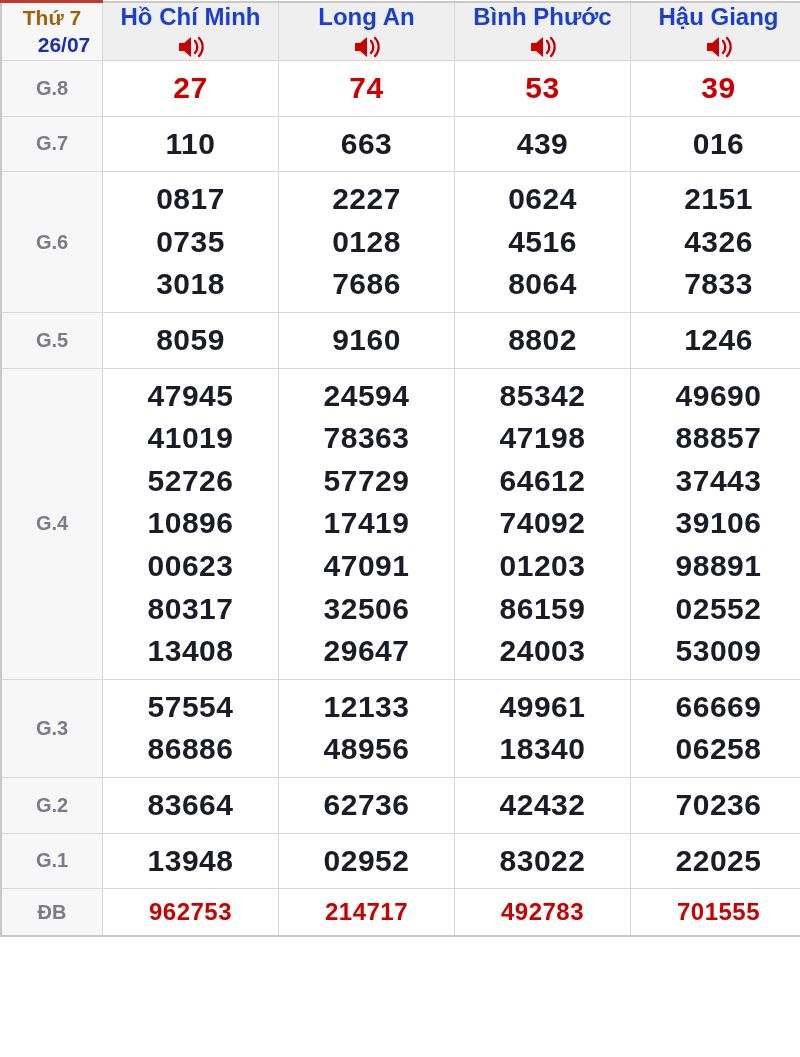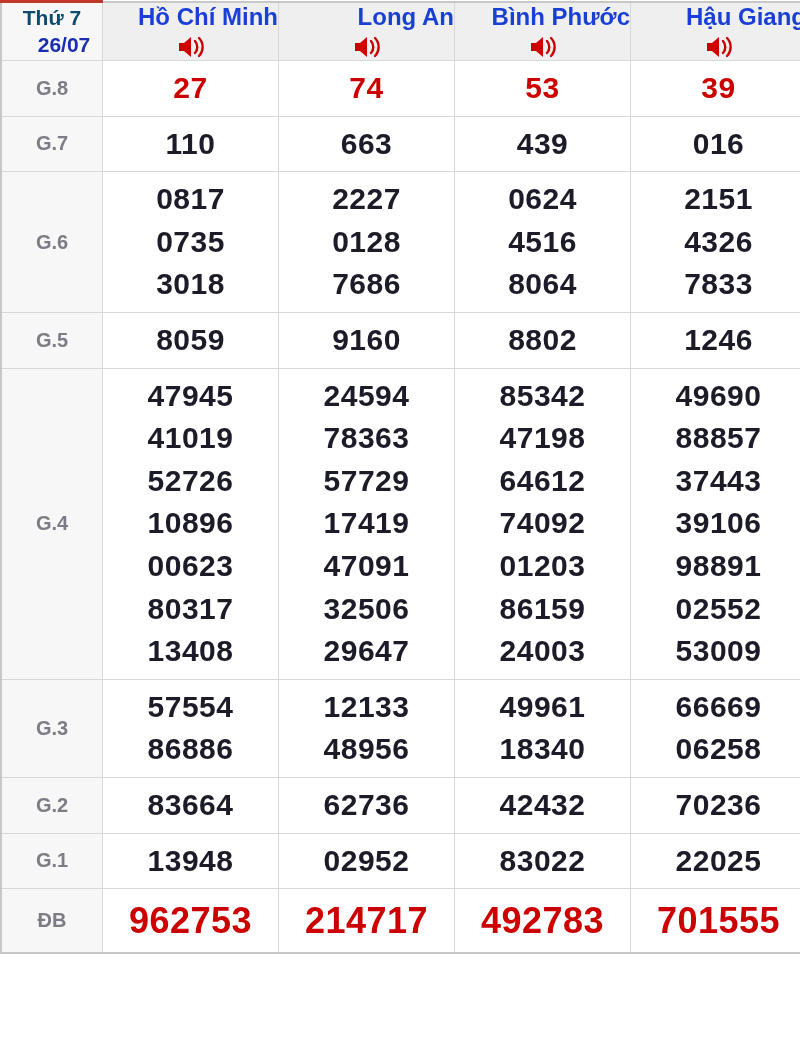--- a/index.html
+++ b/index.html
@@ -30,40 +30,39 @@
   }
   thead th {
     background: #efefef;
     border-top: 3px solid #c0392b;
     padding: 8px 2px 10px 2px;
   }
   thead th.corner {
     border-top: 3px solid #c0392b;
   }
   .head-day {
-    color: #0c4a6e;
+    color: #a16207;
     font-weight: bold;
     font-size: 21px;
     line-height: 1.25;
     text-align: center;
   }
   .head-date {
     color: #1a2fb0;
     font-weight: bold;
     font-size: 21px;
     line-height: 1.25;
     padding-left: 24px;
   }
   .prov-name {
     color: #1a3fd4;
     font-weight: bold;
     font-size: 24px;
     line-height: 1.15;
     white-space: nowrap;
-    text-align: right;
   }
   .speaker {
     margin-top: 4px;
     display: flex;
     justify-content: center;
     align-items: center;
     height: 26px;
   }
   .label-cell {
     background: #f7f7f7;
@@ -79,21 +78,21 @@
     line-height: 1.42;
     letter-spacing: 0.5px;
   }
   td.data {
     padding: 6px 12px;
   }
   .red {
     color: #cc0000;
   }
   .g8 .num { font-size: 30px; }
-  .db .num { font-size: 36px; color: #cc0000; letter-spacing: 0.5px; }
+  .db .num { font-size: 24px; color: #cc0000; letter-spacing: 0.5px; }
   .rowline { display: block; }
   .col { width: 175px; }
 </style>
 </head>
 <body>
 
 <table class="lottery-table">
   <thead>
     <tr>
       <th class="corner label-cell">

